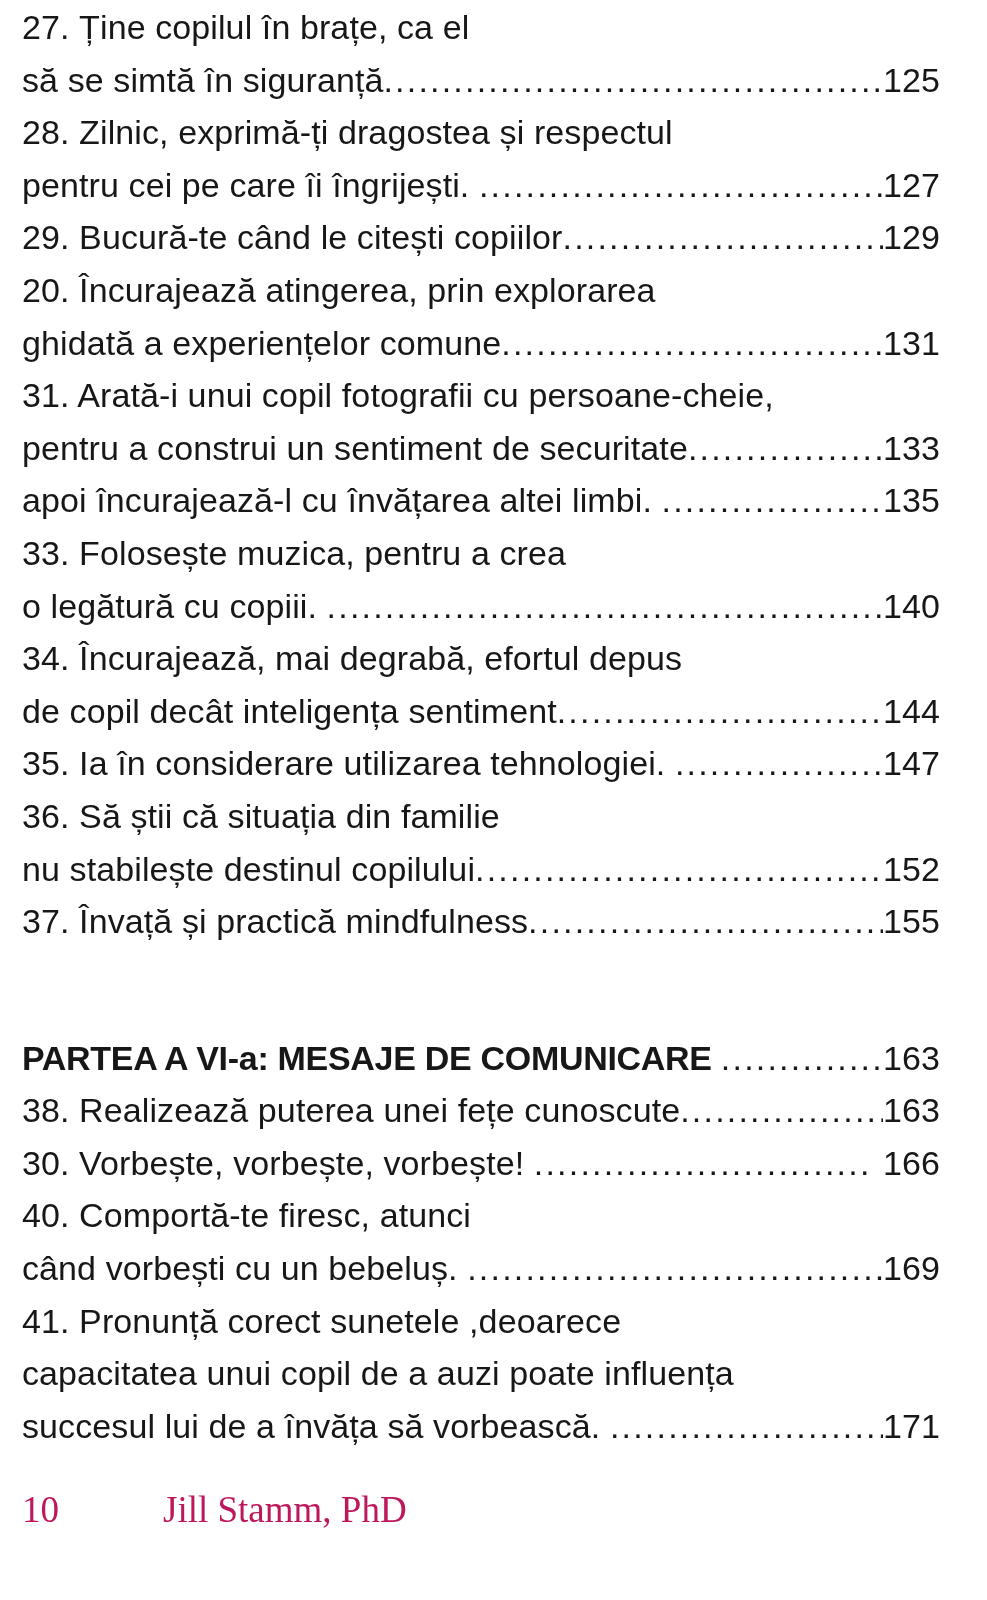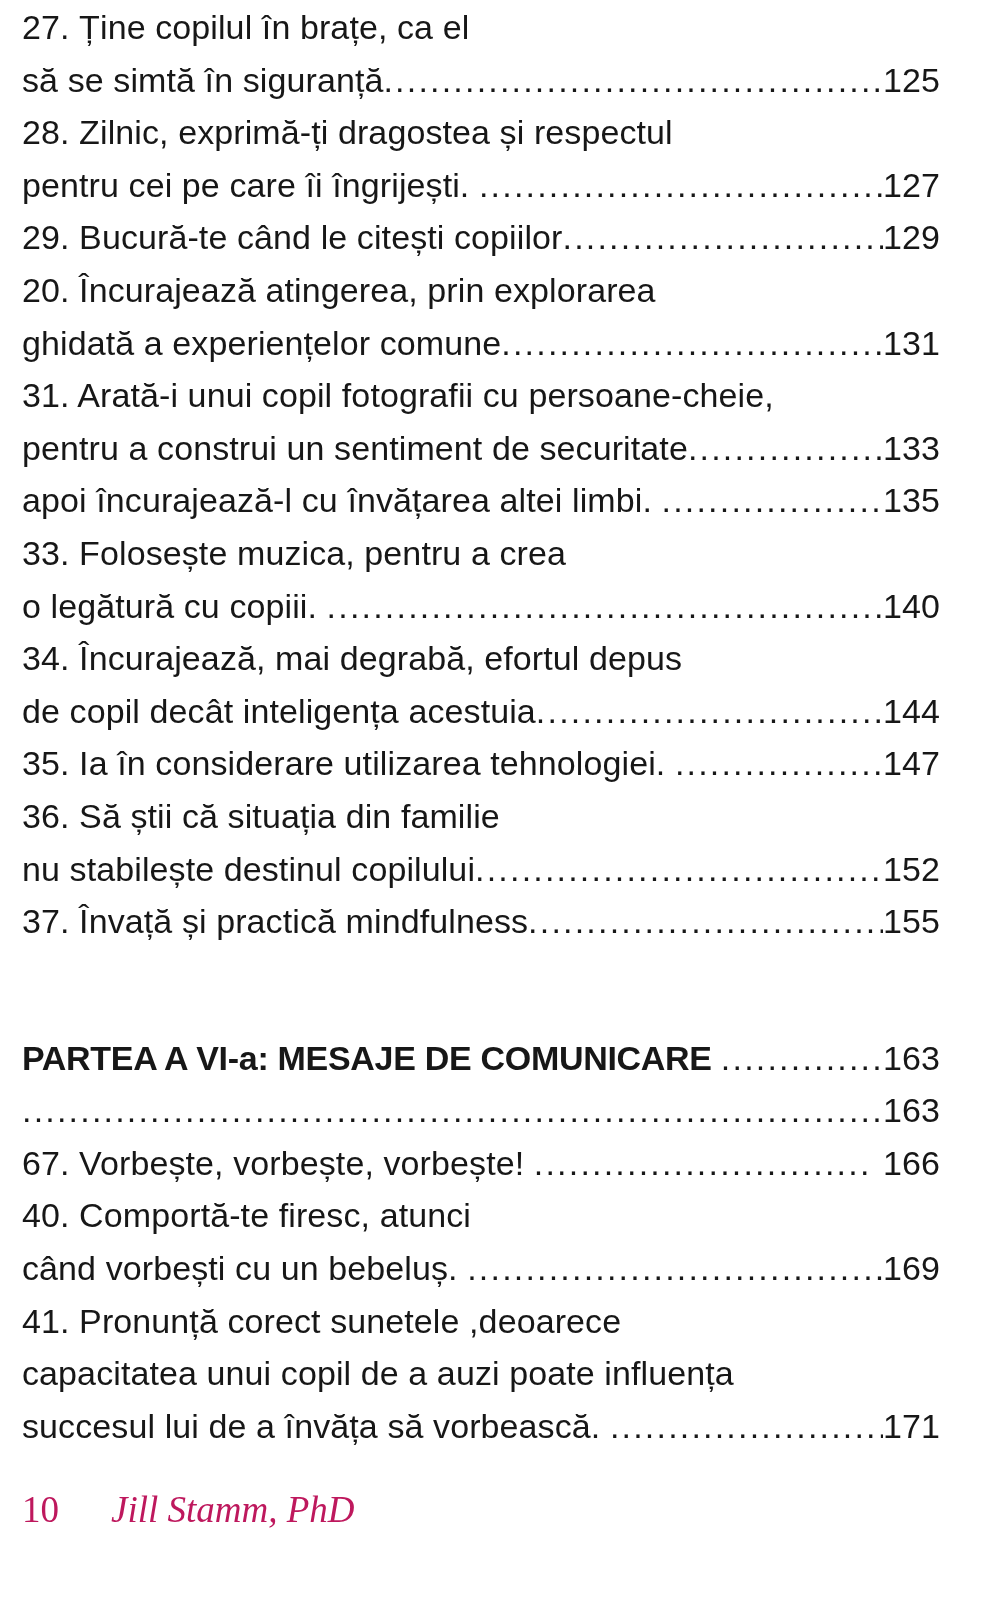--- a/index.html
+++ b/index.html
@@ -57,22 +57,21 @@
   .footer {
     display: flex;
     align-items: baseline;
     margin-top: 30px;
     font-family: "Liberation Serif", serif;
     font-size: 37px;
     line-height: 56px;
     color: #be185d;
   }
   .running {
-    margin-left: 52px;
-    font-style: italic;
+    margin-left: 104px;
   }
 </style>
 </head>
 <body>
 
 <div class="page">
   <div id="toc-list">
       <div class="row">
         <span class="text">27. Ține copilul în brațe, ca el</span>
       </div>
@@ -120,21 +119,21 @@
       </div>
       <div class="row">
         <span class="text">o legătură cu copiii. </span>
         <span class="leader">........................................................................................................................................................................................................</span>
         <span class="pagenum">140</span>
       </div>
       <div class="row">
         <span class="text">34. Încurajează, mai degrabă, efortul depus</span>
       </div>
       <div class="row">
-        <span class="text">de copil decât inteligența acestuia</span>
+        <span class="text">de copil decât inteligența sentiment</span>
         <span class="leader">........................................................................................................................................................................................................</span>
         <span class="pagenum">144</span>
       </div>
       <div class="row">
         <span class="text">35. Ia în considerare utilizarea tehnologiei. </span>
         <span class="leader">........................................................................................................................................................................................................</span>
         <span class="pagenum">147</span>
       </div>
       <div class="row">
         <span class="text">36. Să știi că situația din familie</span>
@@ -149,25 +148,26 @@
         <span class="leader">........................................................................................................................................................................................................</span>
         <span class="pagenum">155</span>
       </div>
       <div class="spacer"></div>
       <div class="row heading">
         <span class="text">PARTEA A VI-a: MESAJE DE COMUNICARE </span>
         <span class="leader">........................................................................................................................................................................................................</span>
         <span class="pagenum">163</span>
       </div>
       <div class="row">
+        <span class="text">38. Realizează puterea unei fețe cunoscute</span>
         <span class="leader">........................................................................................................................................................................................................</span>
         <span class="pagenum">163</span>
       </div>
       <div class="row">
-        <span class="text">67. Vorbește, vorbește, vorbește! </span>
+        <span class="text">30. Vorbește, vorbește, vorbește! </span>
         <span class="leader">........................................................................................................................................................................................................</span>
         <span class="pagenum"> 166</span>
       </div>
       <div class="row">
         <span class="text">40. Comportă-te firesc, atunci</span>
       </div>
       <div class="row">
         <span class="text">când vorbești cu un bebeluș. </span>
         <span class="leader">........................................................................................................................................................................................................</span>
         <span class="pagenum">169</span>

